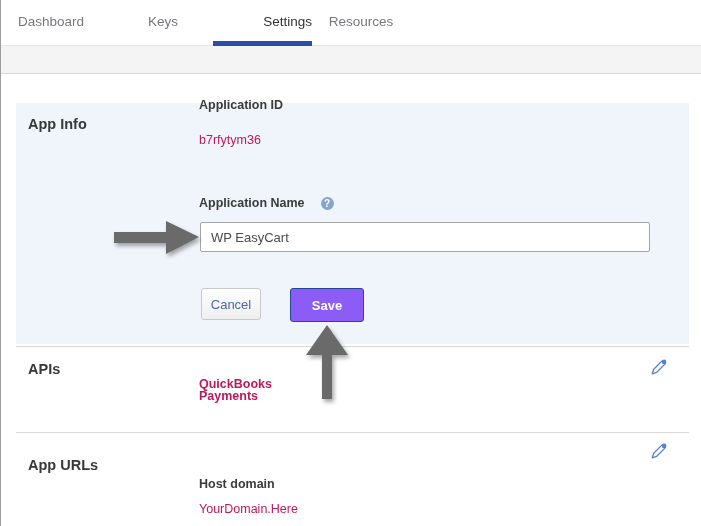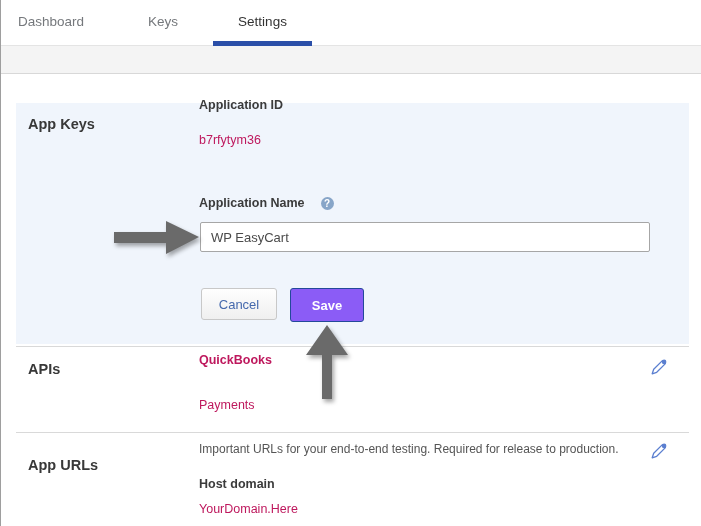--- a/index.html
+++ b/index.html
@@ -11,49 +11,49 @@
     box-sizing:border-box;
     font-family:"Liberation Sans", sans-serif;
     overflow:hidden;
   }
   
   .tabbar{position:absolute;left:0;top:0;width:100%;height:46px;background:#fff;border-bottom:1px solid #e4e4e4;box-sizing:border-box;}
   .tab{position:absolute;top:0;height:46px;line-height:43px;text-align:center;font-size:13.5px;color:#75787c;cursor:pointer;}
   .tab.active{color:#333;box-shadow:inset 0 -5px 0 #2b4fa8;}
   .tab-dashboard{left:0;width:100px;}
   .tab-keys{left:125px;width:74px;}
-  .tab-settings{left:212px;width:99px;}
+  .tab-settings{left:212px;width:99px;text-align:right;}
   .tab-resources{left:318px;width:84px;}
   
   .graybar{position:absolute;left:0;top:46px;width:100%;height:28px;background:#f4f4f4;border-bottom:1px solid #d8d8d8;box-sizing:border-box;}
   
   .panel{position:absolute;left:15px;top:103px;width:673px;height:241px;background:#f0f5fc;}
   .section-title{position:absolute;font-size:14.5px;font-weight:bold;color:#383838;}
   .field-label{position:absolute;font-size:12.5px;font-weight:bold;color:#3b3b3b;}
   .field-value{position:absolute;font-size:12.5px;color:#be185d;}
   #app-info-title{left:27px;top:116px;}
   #appid-label{left:198px;top:98px;text-align:right;}
   #appid-value{left:198px;top:133px;}
   #appname-label{left:198px;top:196px;display:flex;align-items:center;gap:16px;}
   .help-icon{display:inline-block;width:13px;height:13px;border-radius:50%;background:#87a5c8;color:#fff;font-size:10px;font-weight:bold;line-height:13px;text-align:center;cursor:pointer;}
   .name-input{
     position:absolute;left:199px;top:222px;width:450px;height:30px;
     box-sizing:border-box;border:1px solid #a6a6a6;border-radius:2px;background:#fff;
     padding:0 10px;font-size:13px;color:#4a4a4a;font-family:"Liberation Sans", sans-serif;
   }
   .btn{position:absolute;box-sizing:border-box;border-radius:3px;font-size:13px;font-family:"Liberation Sans", sans-serif;cursor:pointer;}
-  .btn-cancel{left:200px;top:288px;width:76px;height:32px;background:linear-gradient(#fefefe,#efefef);border:1px solid #c8c8c8;color:#4569ad;}
+  .btn-cancel{left:200px;top:288px;width:60px;height:32px;background:linear-gradient(#fefefe,#efefef);border:1px solid #c8c8c8;color:#4569ad;}
   .btn-save{left:289px;top:288px;width:74px;height:34px;background:#8b5cf6;border:1px solid #24499a;color:#fff;font-weight:bold;}
   
   .divider{position:absolute;left:15px;width:673px;height:1px;background:#d9d9d9;}
   .divider-1{top:346px;}
   .divider-2{top:432px;}
   #apis-title{left:27px;top:361px;}
-  #api-item-1{left:198px;top:353px;font-weight:bold;}
-  #api-item-2{left:198px;top:398px;font-weight:normal;}
+  #api-item-1{left:198px;top:377px;font-weight:bold;}
+  #api-item-2{left:198px;top:389px;font-weight:bold;}
   #appurls-title{left:27px;top:457px;}
   #appurls-desc{left:198px;top:442px;font-size:12px;color:#555;width:430px;}
   #hostdomain-label{left:198px;top:477px;}
   #hostdomain-value{left:198px;top:502px;}
   .pencil{position:absolute;width:20px;height:20px;cursor:pointer;}
   .pencil-1{left:648px;top:357px;}
   .pencil-2{left:648px;top:441px;}
   
   .arrow{position:absolute;z-index:5;filter:drop-shadow(2px 3px 2px rgba(0,0,0,0.35));}
   .arrow-right{left:110px;top:216px;}
@@ -61,26 +61,27 @@
 </style>
 </head>
 <body>
 
 <div class="page">
 
   <nav class="tabbar">
     <div class="tab tab-keys">Keys</div>
     <div class="tab tab-dashboard">Dashboard</div>
     <div class="tab tab-settings active">Settings</div>
+    <div class="tab tab-resources">Resources</div>
   </nav>
 
   <div class="graybar"></div>
 
   <div class="panel"></div>
-  <h2 class="section-title" id="app-info-title" style="margin:0;">App Keys</h2>
+  <h2 class="section-title" id="app-info-title" style="margin:0;">App Info</h2>
 
   <div class="field-label" id="appid-label">Application ID</div>
   <div class="field-value" id="appid-value">b7rfytym36</div>
 
   <div class="field-label" id="appname-label">
     <span>Application Name</span>
     <span class="help-icon">?</span>
   </div>
 
   <input class="name-input" type="text" value="WP EasyCart" style="">
@@ -94,21 +95,20 @@
   <div class="field-value" id="api-item-1">QuickBooks</div>
   <div class="field-value" id="api-item-2">Payments</div>
   <svg class="pencil pencil-1" viewBox="0 0 20 20">
     <path d="M3.2 16.8 L4.7 12.3 L13.4 3.6 L16.4 6.6 L7.7 15.3 Z" fill="none" stroke="#5b7fd0" stroke-width="1.3" stroke-linejoin="round"></path>
     <circle cx="15.1" cy="4.9" r="2.3" fill="#5b7fd0"></circle>
   </svg>
 
   <div class="divider divider-2"></div>
 
   <div class="section-title" id="appurls-title">App URLs</div>
-  <div class="field-value" id="appurls-desc">Important URLs for your end-to-end testing. Required for release to production.</div>
   <div class="field-label" id="hostdomain-label">Host domain</div>
   <div class="field-value" id="hostdomain-value">YourDomain.Here</div>
   <svg class="pencil pencil-2" viewBox="0 0 20 20">
     <path d="M3.2 16.8 L4.7 12.3 L13.4 3.6 L16.4 6.6 L7.7 15.3 Z" fill="none" stroke="#5b7fd0" stroke-width="1.3" stroke-linejoin="round"></path>
     <circle cx="15.1" cy="4.9" r="2.3" fill="#5b7fd0"></circle>
   </svg>
 
   <svg class="arrow arrow-right" width="92" height="44">
     <polygon points="3,16 55,16 55,5 88,21 55,38 55,27 3,27" fill="#6a6a6a"></polygon>
   </svg>

